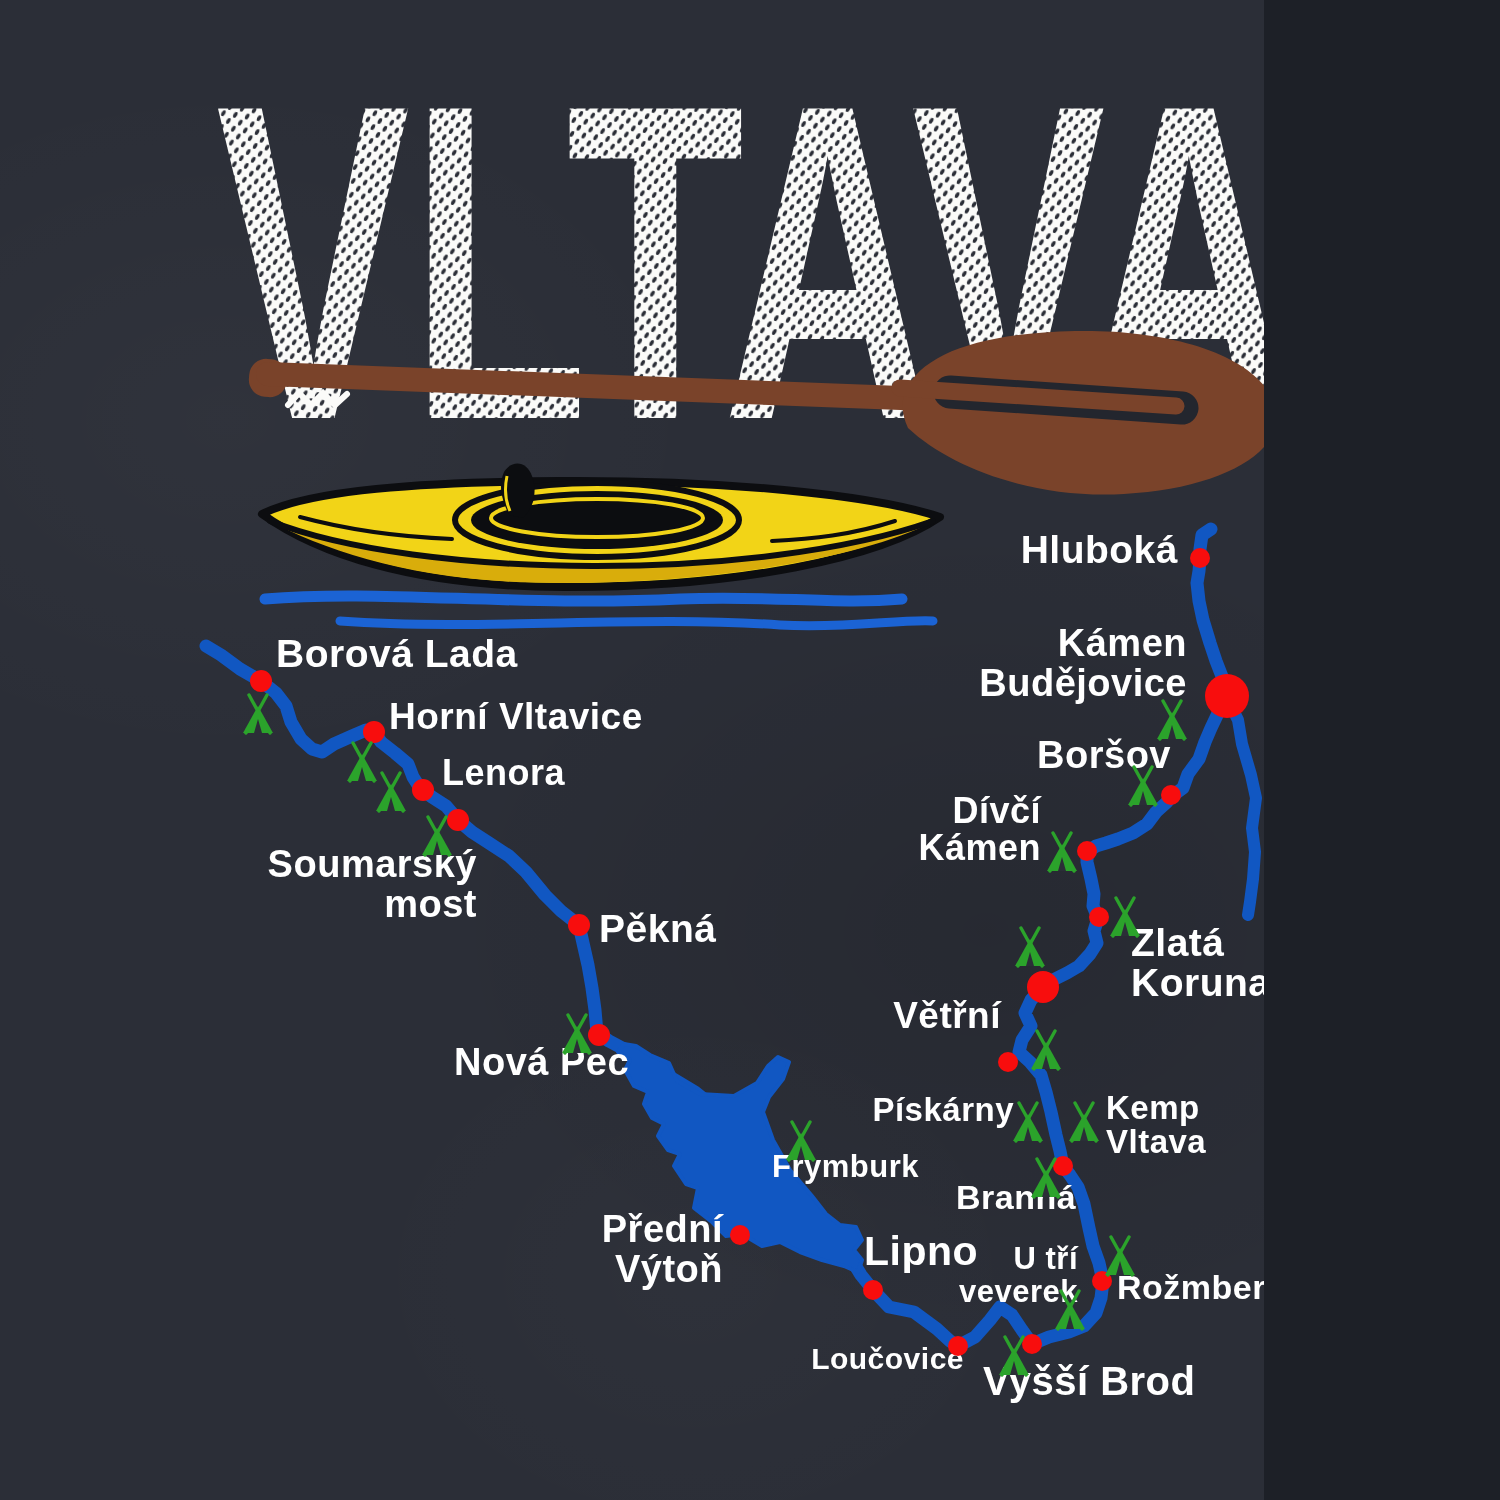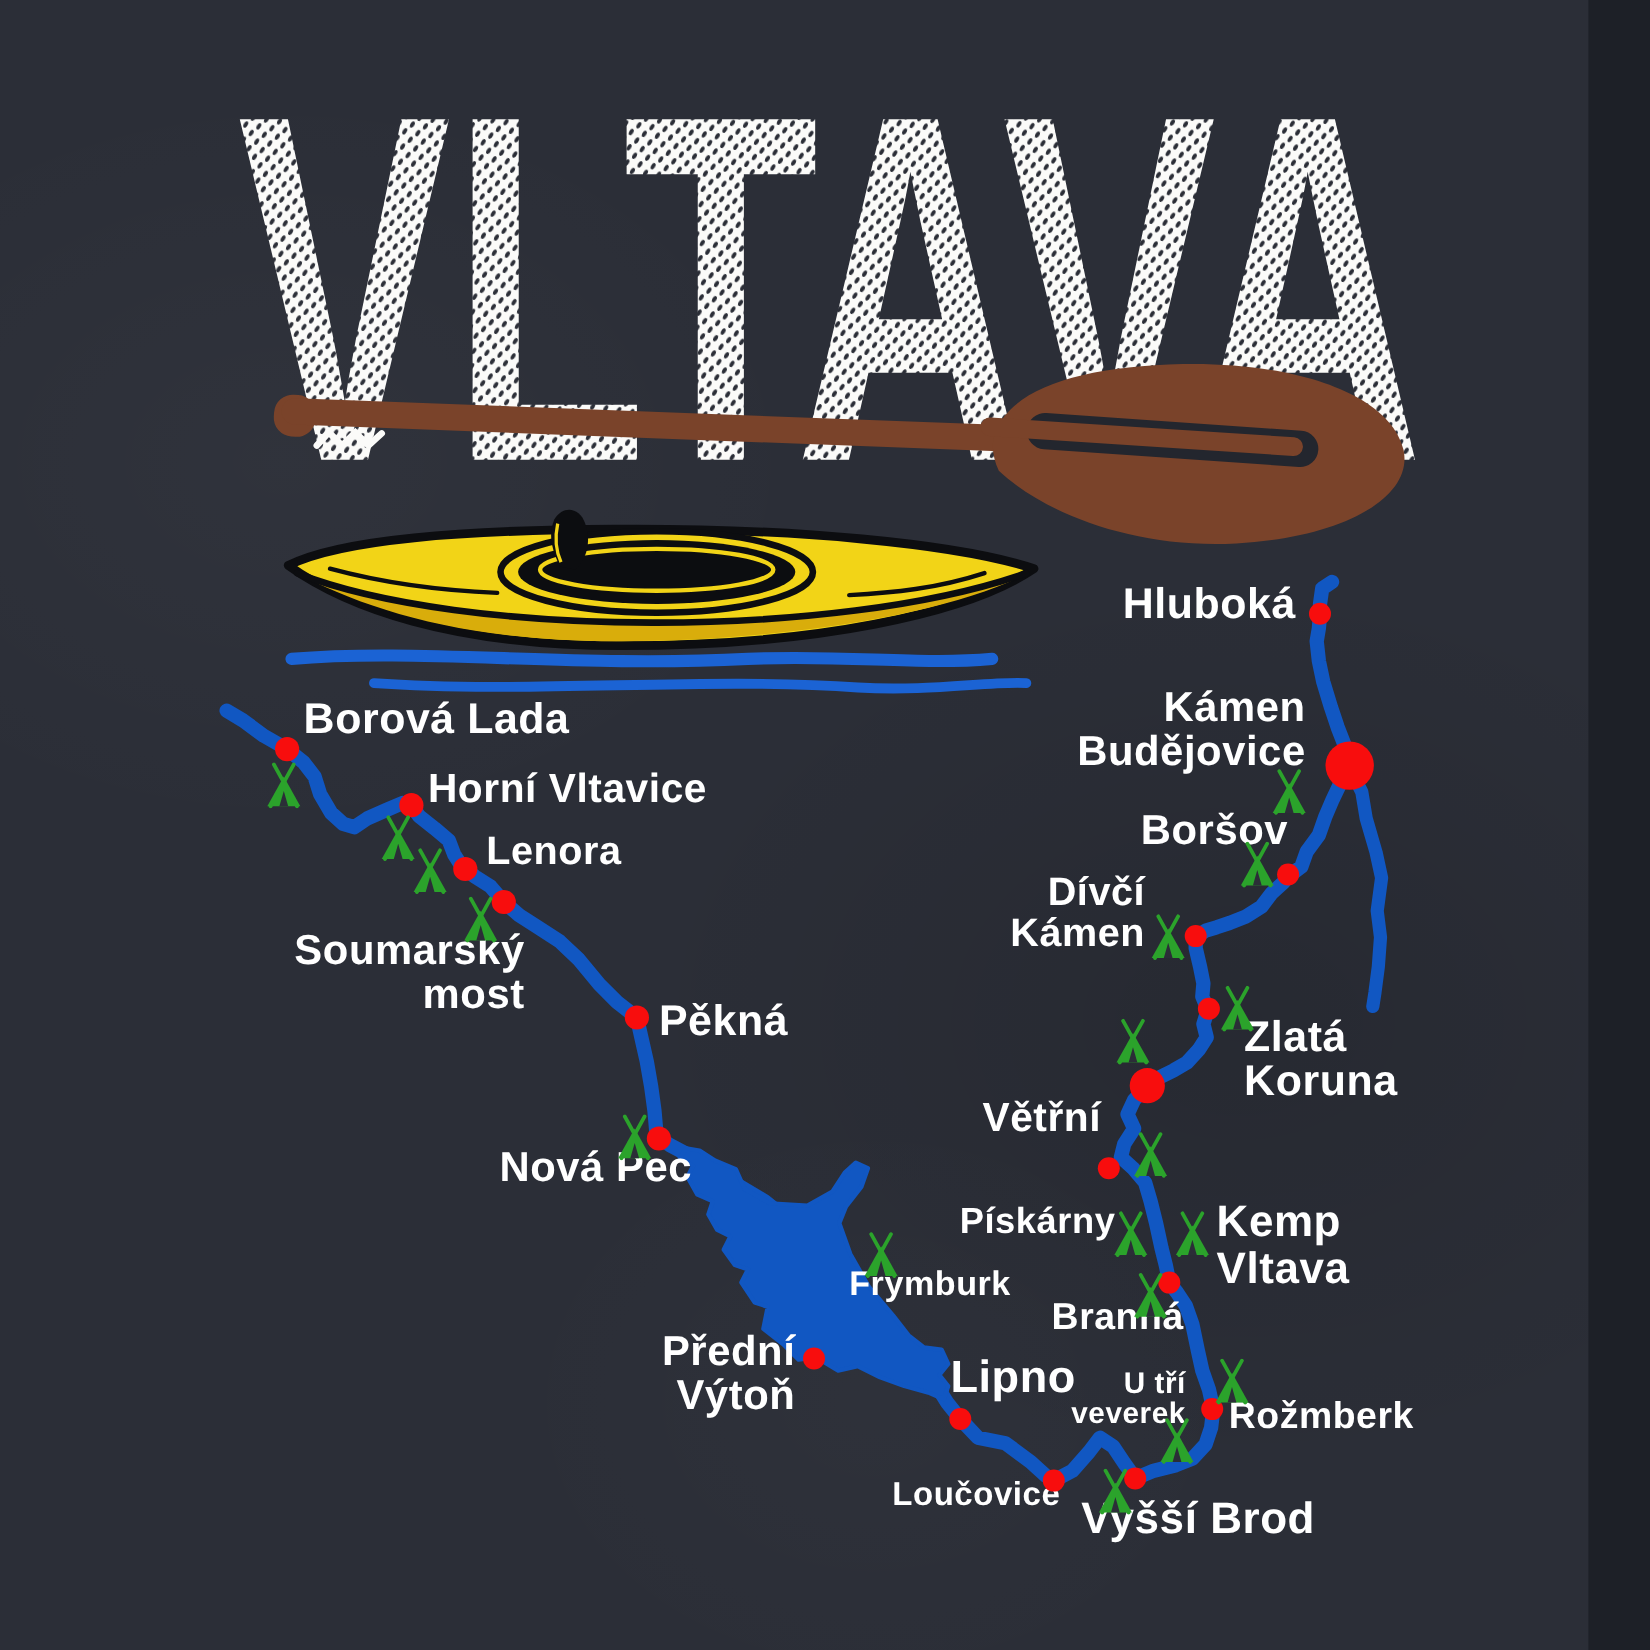--- a/index.html
+++ b/index.html
@@ -1,18 +1,18 @@
 <!DOCTYPE html>
 <html style="--red: #f80d0d; --label: #ffffff;"><head>
 <meta charset="utf-8">
 <style>
   html,body{margin:0;padding:0;background:#1d2027;}
   .canvas{
     position:relative;
-    width:1444px;height:1500px;
+    width:1264px;height:1500px;
     overflow:hidden;
     background-color:#2b2e37;
     background-image:
       radial-gradient(ellipse 700px 500px at 18% 28%, rgba(255,255,255,0.025), rgba(255,255,255,0) 70%),
       radial-gradient(ellipse 800px 600px at 78% 62%, rgba(0,0,0,0.10), rgba(0,0,0,0) 70%),
       radial-gradient(ellipse 500px 400px at 55% 85%, rgba(255,255,255,0.015), rgba(255,255,255,0) 70%);
     font-family:"Liberation Sans","DejaVu Sans",sans-serif;
   }
   #art{position:absolute;left:0;top:0;}
   #markers{position:absolute;left:0;top:0;width:100%;height:100%;}
@@ -208,21 +208,21 @@
       </div>
       <div class="dot" style="left: 1022px; top: 1334px; height: 20px; width: 20px;"></div>
       <svg viewBox="0 0 38 42" width="38" height="42" style="display: block; left: 995px; top: 1335px;" class="tent-instance">
     <g stroke="#2ba32b" stroke-width="3.4" fill="none" stroke-linecap="round">
       <line x1="7" y1="40" x2="28" y2="2"></line>
       <line x1="31" y1="40" x2="10" y2="2"></line>
     </g>
     <polygon points="4,40 19,13 34,40" fill="#2ba32b"></polygon>
     <polygon points="15,40 19,26 23,40" fill="#2b2e37"></polygon>
   </svg>
-      <div class="town-label" style="left: 1078px; top: 1243.42px; font-size: 27px; transform: translateX(-100%); text-align: right;">
+      <div class="town-label" style="left: 1078px; top: 1243.42px; font-size: 31px; transform: translateX(-100%); text-align: right;">
         <div>U tří</div>
         <div>veverek</div>
       </div>
       <svg viewBox="0 0 38 42" width="38" height="42" style="display: block; left: 1051px; top: 1289px;" class="tent-instance">
     <g stroke="#2ba32b" stroke-width="3.4" fill="none" stroke-linecap="round">
       <line x1="7" y1="40" x2="28" y2="2"></line>
       <line x1="31" y1="40" x2="10" y2="2"></line>
     </g>
     <polygon points="4,40 19,13 34,40" fill="#2ba32b"></polygon>
     <polygon points="15,40 19,26 23,40" fill="#2b2e37"></polygon>
@@ -244,21 +244,21 @@
       </div>
       <div class="dot" style="left: 1053px; top: 1156px; height: 20px; width: 20px;"></div>
       <svg viewBox="0 0 38 42" width="38" height="42" style="display: block; left: 1027px; top: 1157px;" class="tent-instance">
     <g stroke="#2ba32b" stroke-width="3.4" fill="none" stroke-linecap="round">
       <line x1="7" y1="40" x2="28" y2="2"></line>
       <line x1="31" y1="40" x2="10" y2="2"></line>
     </g>
     <polygon points="4,40 19,13 34,40" fill="#2ba32b"></polygon>
     <polygon points="15,40 19,26 23,40" fill="#2b2e37"></polygon>
   </svg>
-      <div class="town-label" style="left: 1106px; top: 1091.18px; font-size: 40px;">
+      <div class="town-label" style="left: 1106px; top: 1091.18px; font-size: 33px;">
         <div>Kemp</div>
         <div>Vltava</div>
       </div>
       <svg viewBox="0 0 38 42" width="38" height="42" style="display: block; left: 1065px; top: 1101px;" class="tent-instance">
     <g stroke="#2ba32b" stroke-width="3.4" fill="none" stroke-linecap="round">
       <line x1="7" y1="40" x2="28" y2="2"></line>
       <line x1="31" y1="40" x2="10" y2="2"></line>
     </g>
     <polygon points="4,40 19,13 34,40" fill="#2ba32b"></polygon>
     <polygon points="15,40 19,26 23,40" fill="#2b2e37"></polygon>

